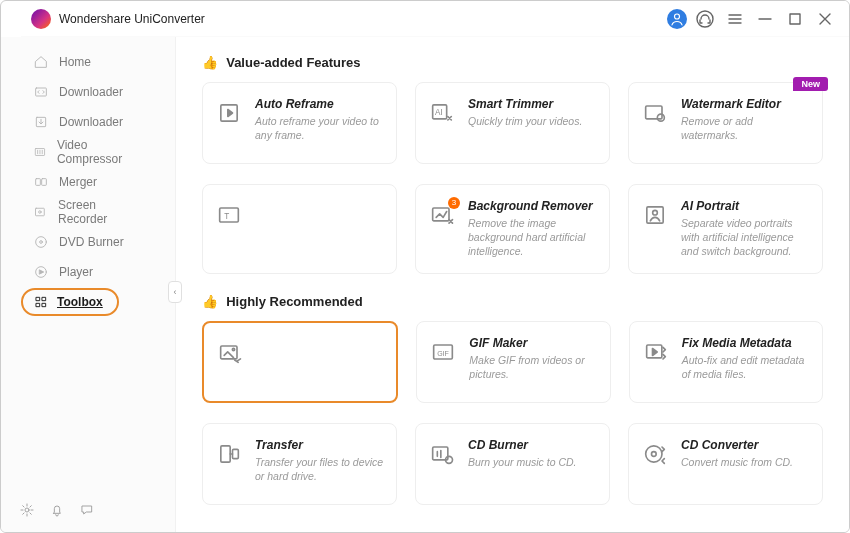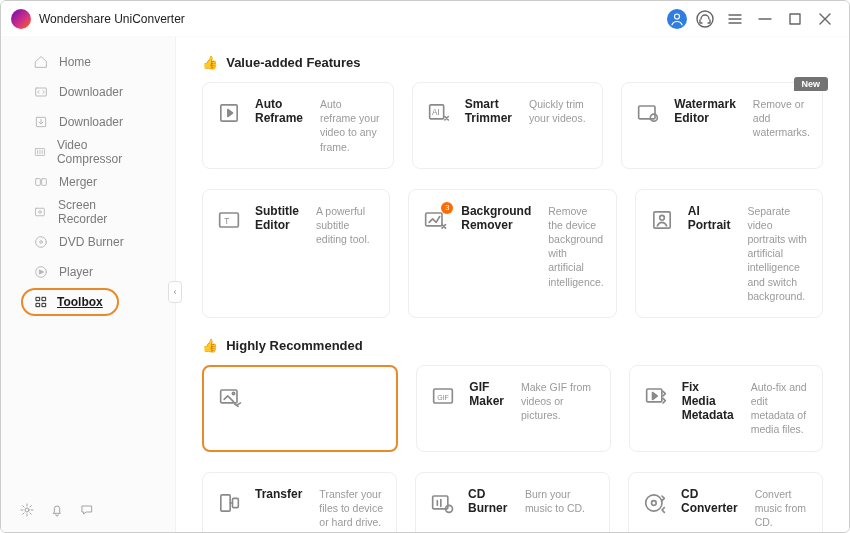--- a/index.html
+++ b/index.html
@@ -15,20 +15,21 @@
     border-radius: 6px;
     background: #fff;
   }
   .titlebar {
     height: 36px;
     display: flex;
     align-items: center;
     padding: 0 12px 0 10px;
     background: #fff;
     border-bottom: 1px solid rgba(0,0,0,0.02);
+    margin-left: 20px;
   }
   .titlebar .logo {
     width: 20px; height: 20px;
     border-radius: 50%;
     background: linear-gradient(135deg,#6a0dad 0%,#d63384 60%,#ff6b00 100%);
     margin-right: 8px;
     flex-shrink: 0;
   }
   .titlebar .title {
     font-size: 12px;
@@ -153,26 +154,26 @@
     display:flex;align-items:center;justify-content:center;
     position:relative;
   }
   .card .c-icon .dot {
     position:absolute; top:-4px; right:-4px;
     background:#ff6b00;color:#fff;
     width:12px;height:12px;border-radius:50%;
     font-size:8px;display:flex;align-items:center;justify-content:center;
     line-height:1;
   }
-  .card .txt { display:flex;gap:17px; }
+  .card .txt { display:flex;flex-direction:column;gap:3px;font-style:italic; }
   .card .txt .t { font-size:12px;font-weight:600;color:#222; }
   .card .txt .d { font-size:10.5px;color:#9a9a9a;line-height:1.35; }
   .card .badge-new {
     position:absolute; top:-6px; right:-6px;
-    background:#737373;color:#fff;
+    background:#a21caf;color:#fff;
     font-size:9px;font-weight:700;
     padding:2px 8px;border-radius:3px 3px 3px 0;
   }
   svg { width:100%;height:100%;stroke:currentColor;fill:none;stroke-width:1.4;stroke-linecap:round;stroke-linejoin:round; }
 </style>
 </head>
 <body>
 
 <div class="titlebar">
   <div class="logo"></div>
@@ -367,37 +368,33 @@
       </div>
     </div>
     <div class="cards">
       <div class="card">
         <div class="c-icon">
             <svg viewBox="0 0 24 24">
               <rect x="4" y="6" width="16" height="12" rx="1"></rect>
               <text x="8" y="15" font-size="7" stroke="none" fill="currentColor">T</text>
             </svg>
           </div>
-        <div class="txt">
-          <div class="t">Subtitle Editor</div>
-          <div class="d">A powerful subtitle editing tool.</div>
-        </div>
       </div>
       <div class="card">
         <div class="c-icon">
           <div class="dot">3</div>
           <svg viewBox="0 0 24 24">
               <rect x="4" y="6" width="14" height="11" rx="1"></rect>
               <path d="M7 14l3-3 3 3 3-5"></path>
               <path d="M18 16l3 3M21 16l-3 3"></path>
             </svg>
         </div>
         <div class="txt">
           <div class="t">Background Remover</div>
-          <div class="d">Remove the device background with artificial intelligence.</div>
+          <div class="d">Remove the image background hard artificial intelligence.</div>
         </div>
       </div>
       <div class="card">
         <div class="c-icon">
             <svg viewBox="0 0 24 24">
               <rect x="5" y="5" width="14" height="14" rx="1"></rect>
               <circle cx="12" cy="10" r="2"></circle>
               <path d="M8 17c1-2 3-3 4-3s3 1 4 3"></path>
             </svg>
           </div>

